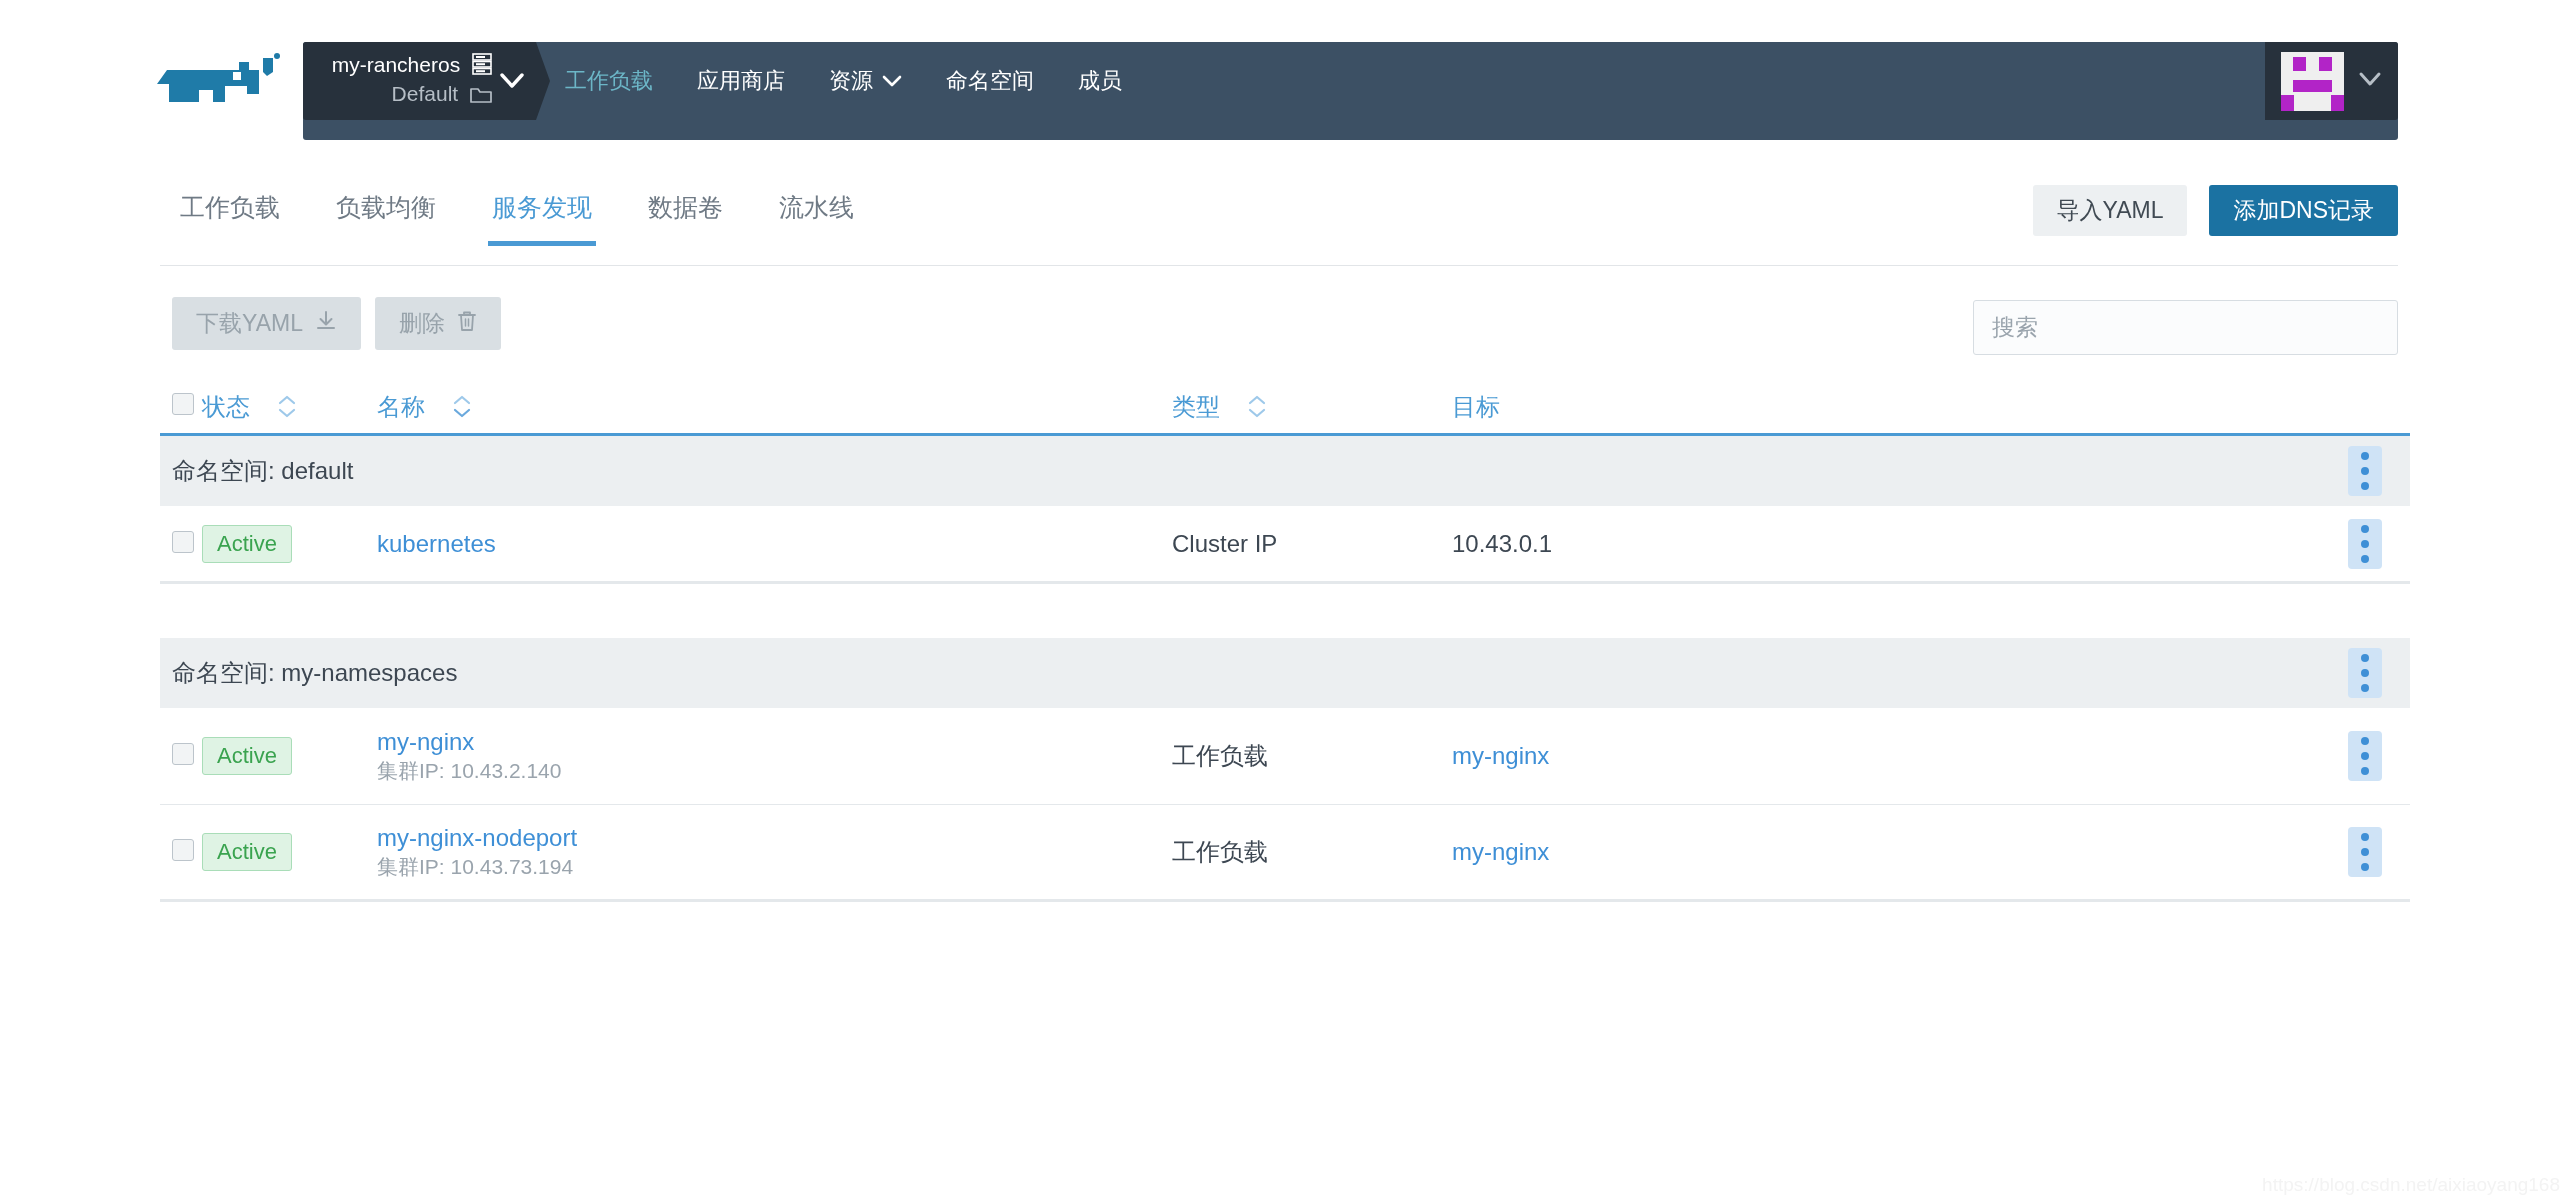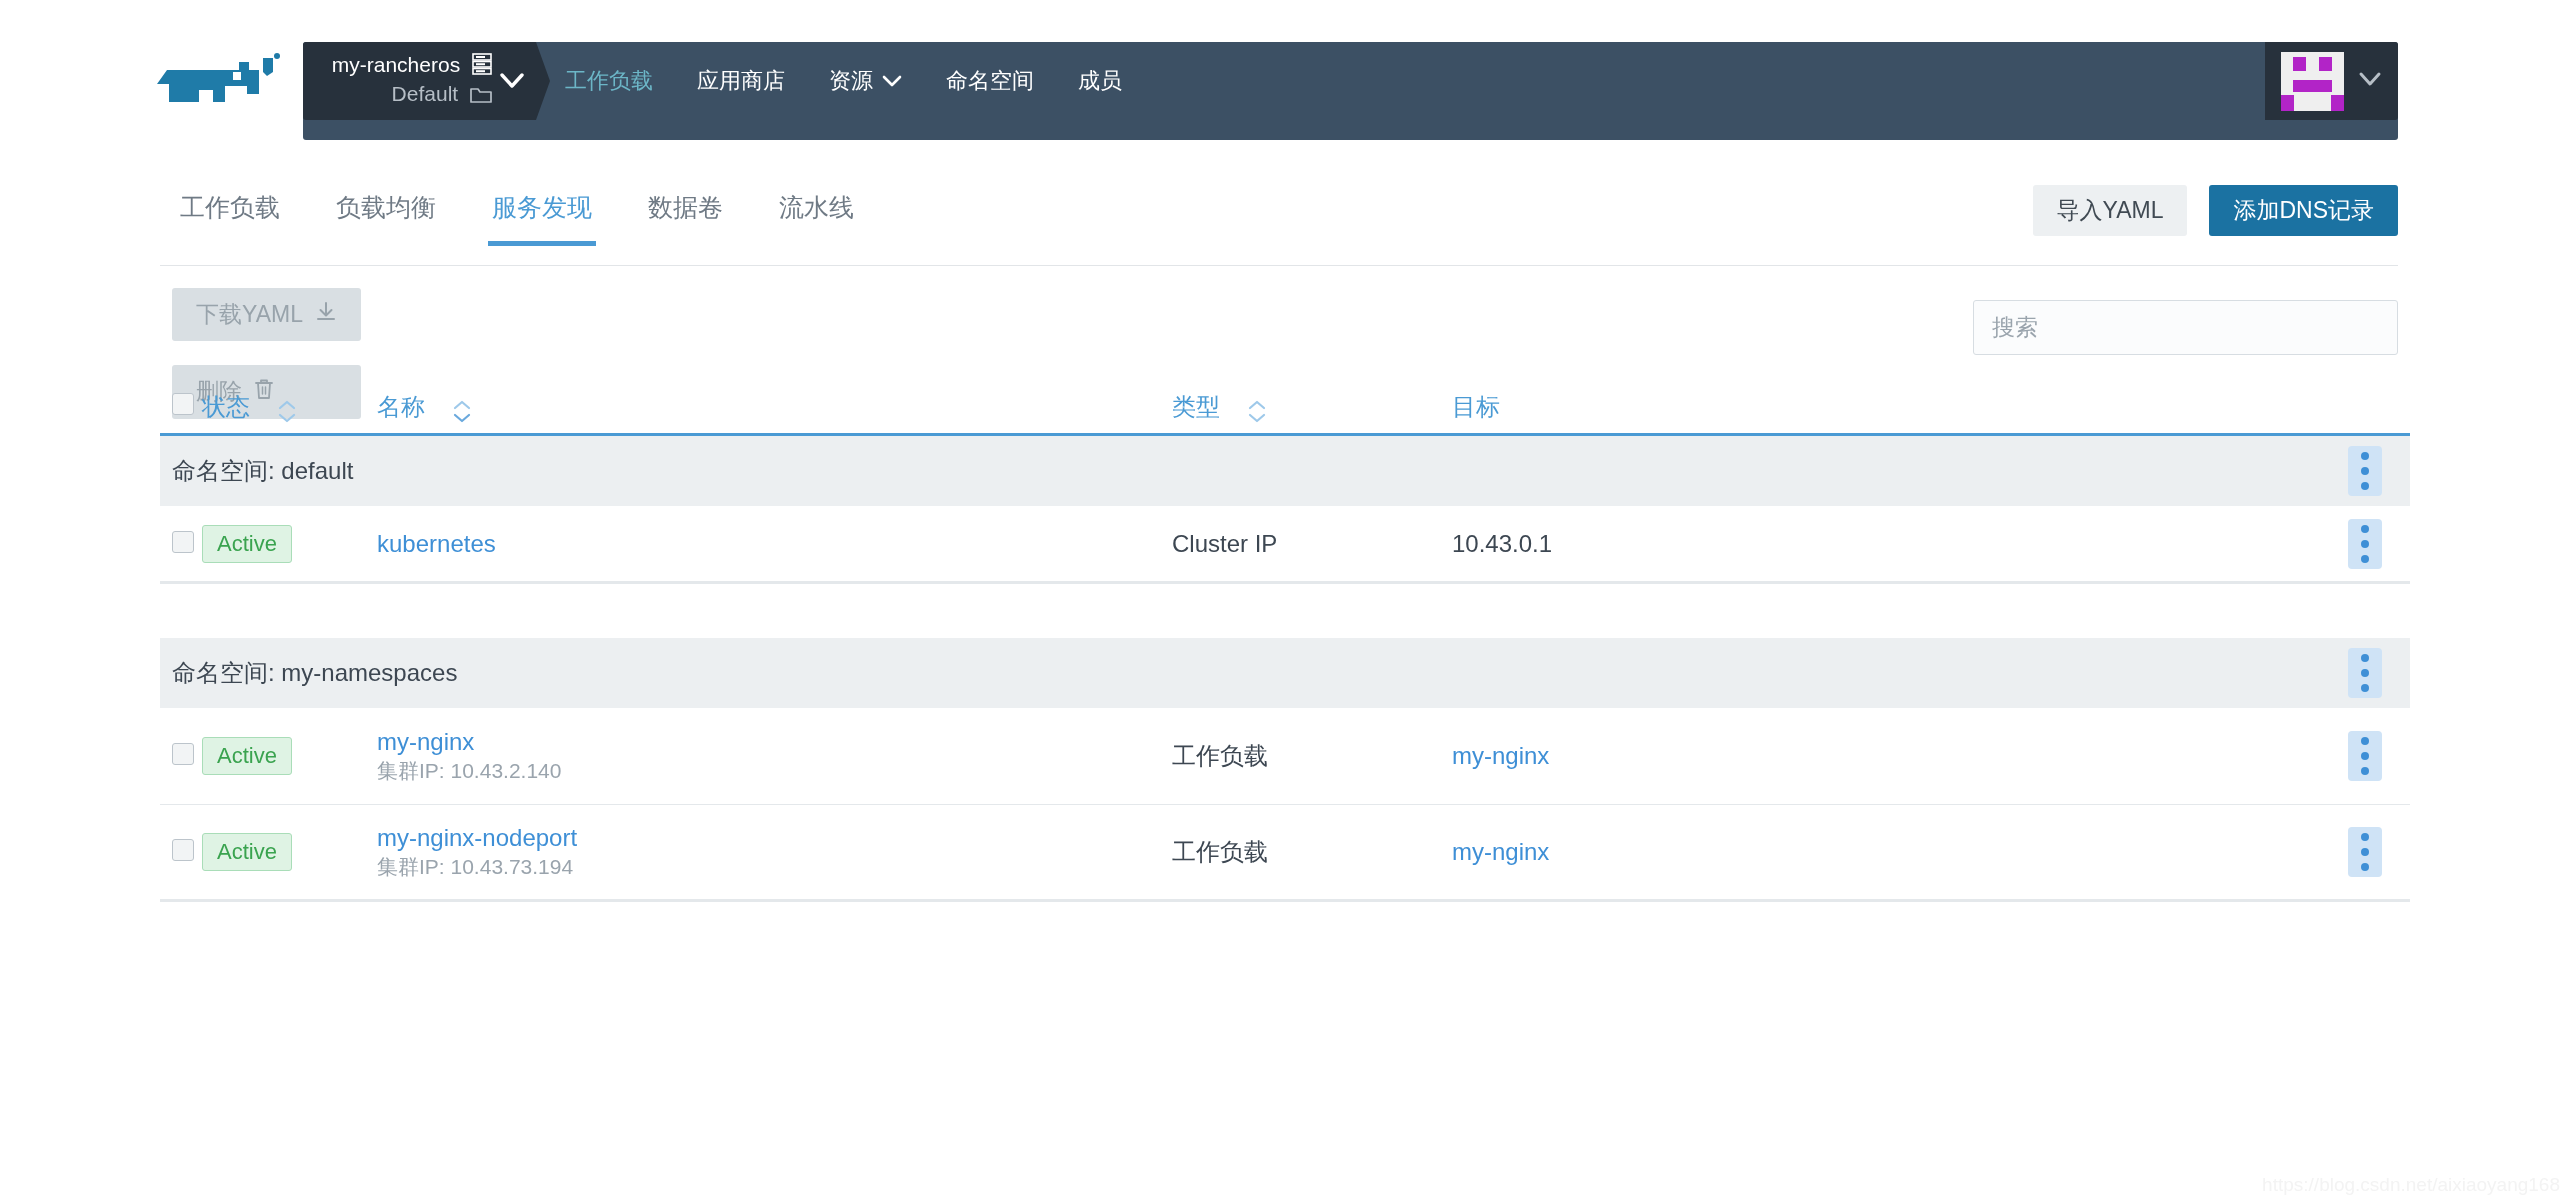--- a/index.html
+++ b/index.html
@@ -170,24 +170,23 @@
     font-family: inherit;
     white-space: nowrap;
     line-height: 1.1;
   }
   .btn-light { background: #edf0f2; color: #404a53; }
   .btn-primary { background: #1b72a2; color: #ffffff; }
 
   
   .toolbar {
     position: absolute;
-    left: 172px; top: 288px;
-    display: flex;
-    gap: 24px;
-    flex-direction: column;
+    left: 172px; top: 297px;
+    display: flex;
+    gap: 14px;
   }
   .btn-disabled {
     background: #d9dfe3;
     color: #98a3ab;
     display: flex;
     align-items: center;
     gap: 12px;
   }
   .search-box {
     position: absolute;
@@ -218,21 +217,21 @@
     font-size: 24px;
     color: #4a9ad4;
   }
   .col-check { width: 42px; flex: 0 0 42px; padding-left: 12px; }
   .col-state { width: 175px; flex: 0 0 175px; }
   .col-name  { width: 795px; flex: 0 0 795px; }
   .col-type  { width: 280px; flex: 0 0 280px; }
   .col-target{ flex: 1 1 auto; }
   .col-menu  { width: 90px; flex: 0 0 90px; display: flex; justify-content: center; }
 
-  .th { display: flex; align-items: flex-end; gap: 28px; cursor: pointer; }
+  .th { display: flex; align-items: center; gap: 28px; cursor: pointer; }
   .sorter { display: inline-flex; flex-direction: column; gap: 3px; }
   .sorter svg { display: block; }
 
   .cb {
     width: 22px; height: 22px;
     border: 1px solid #bcc4cb;
     border-radius: 3px;
     background: #f2f4f5;
     display: inline-block;
     cursor: pointer;

